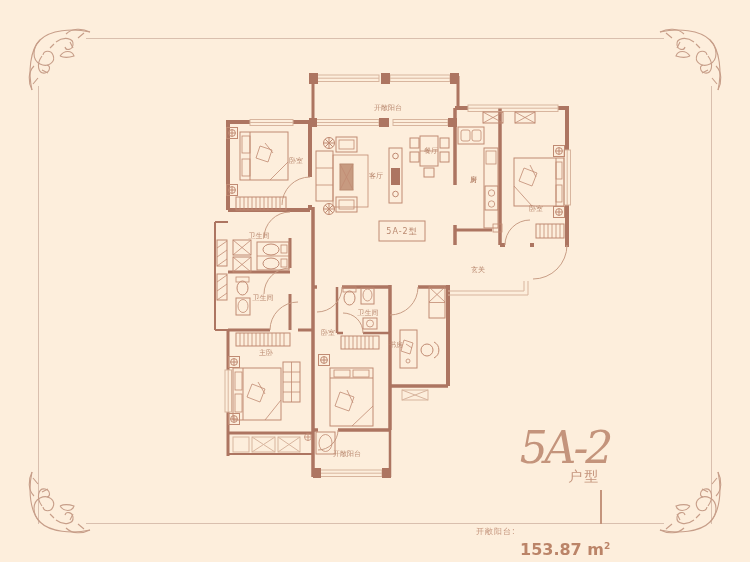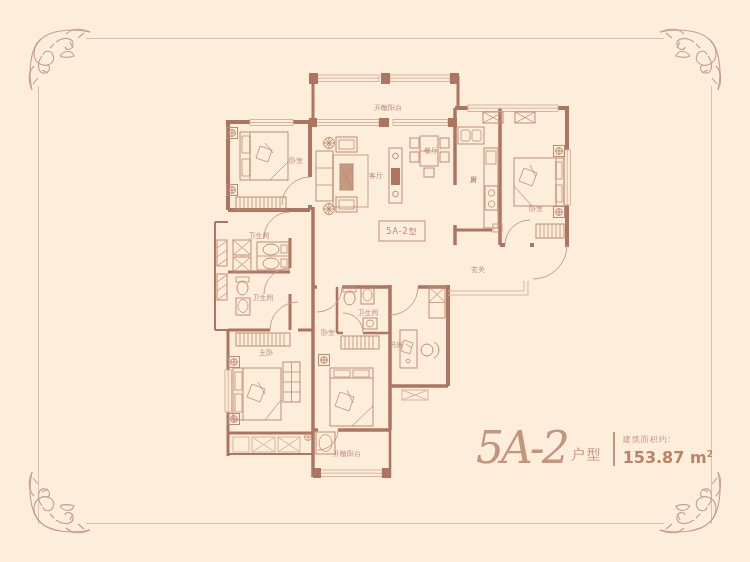--- a/index.html
+++ b/index.html
@@ -24,28 +24,28 @@
   .lt{stroke:#d8b59e;fill:none;stroke-width:1;}
   .ltf{fill:#ad7561;stroke:none;}
   .fn{stroke:#c08a72;fill:none;stroke-width:1;}
   .fnl{stroke:#c08a72;fill:none;stroke-width:0.8;}
   .arc{stroke:#c99e86;fill:none;stroke-width:1;}
   .ctbl{fill:#c79a80;stroke:#b98a70;stroke-width:1;}
   .rlabel{fill:#b9886f;font-size:7px;font-family:"DejaVu Sans",sans-serif;text-anchor:middle;}
   .rlabel-v{writing-mode:tb;}
   .codetext{fill:#b9886f;font-size:8px;font-family:"DejaVu Sans",sans-serif;text-anchor:middle;letter-spacing:1px;}
   
-  .titleblock{position:absolute;left:476px;top:428px;display:flex;align-items:flex-end;}
+  .titleblock{position:absolute;left:476px;top:428px;display:flex;align-items:flex-end;flex-direction:column;}
   .t-script{font-family:"DejaVu Serif",serif;font-style:italic;font-size:44px;line-height:40px;
             color:#c4947c;letter-spacing:-3px;}
   .t-suffix{font-size:14px;color:#c4947c;margin:0 10px 4px 4px;letter-spacing:2px;}
   .t-divider{width:2px;height:34px;background:#c4947c;margin:0 8px 2px 0;}
   .t-meta{display:flex;flex-direction:column;margin-bottom:1px;}
   .t-meta-label{font-size:8px;color:#c4947c;letter-spacing:1px;}
-  .t-meta-value{font-size:16px;font-weight:bold;color:#bb8468;line-height:18px;}
+  .t-meta-value{font-size:16px;font-weight:bold;color:#bb8468;line-height:18px;margin-left:44px;}
   .t-meta-value sup{font-size:9px;}
 </style>
 </head>
 <body>
 
 <div class="stage">
 
   <svg width="0" height="0" style="position:absolute" aria-hidden="true">
     <defs>
       <g id="orn" fill="none" stroke="#c79e89" stroke-width="1.1">
@@ -299,21 +299,21 @@
       <text class="rlabel" x="396" y="347">书房</text>
       <text class="rlabel" x="347" y="456">开敞阳台</text>
     </g>
   </svg>
 
   <div class="titleblock">
     <div class="t-script">5A-2</div>
     <div class="t-suffix">户型</div>
     <div class="t-divider"></div>
     <div class="t-meta">
-      <div class="t-meta-label">建筑面积约:</div>
+      <div class="t-meta-label">开敞阳台:</div>
       <div class="t-meta-value">
         <span>153.87</span>
         <span>m</span><sup>2</sup>
       </div>
     </div>
   </div>
 
 </div>
 
 </body></html>

